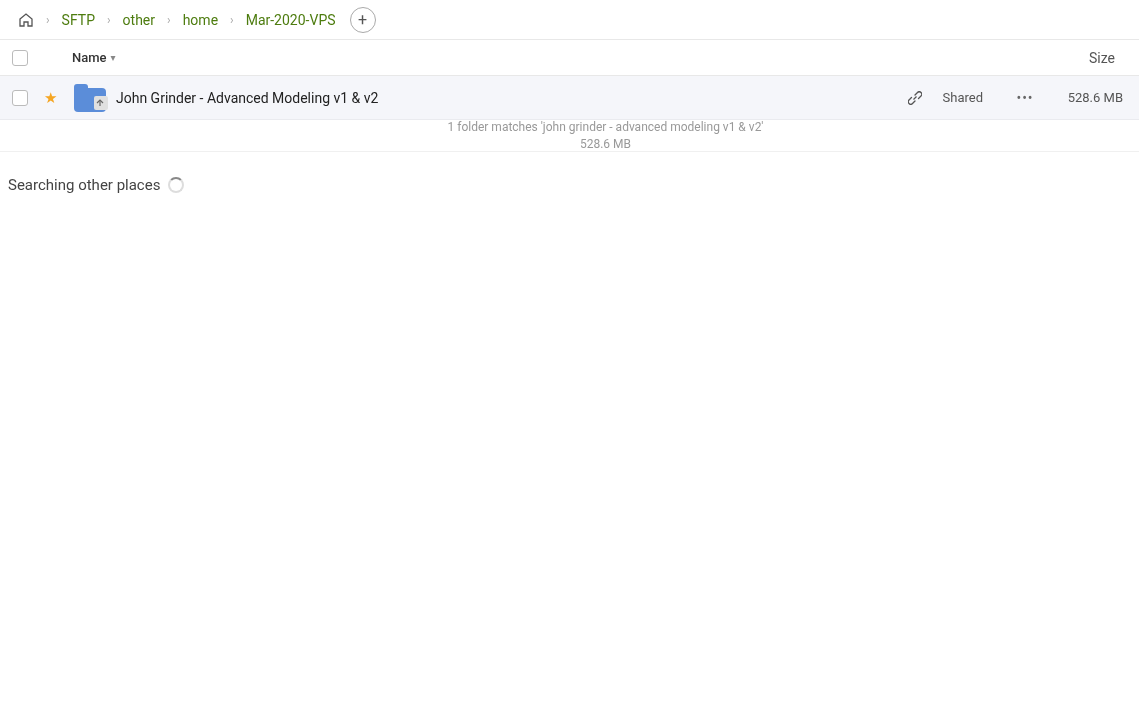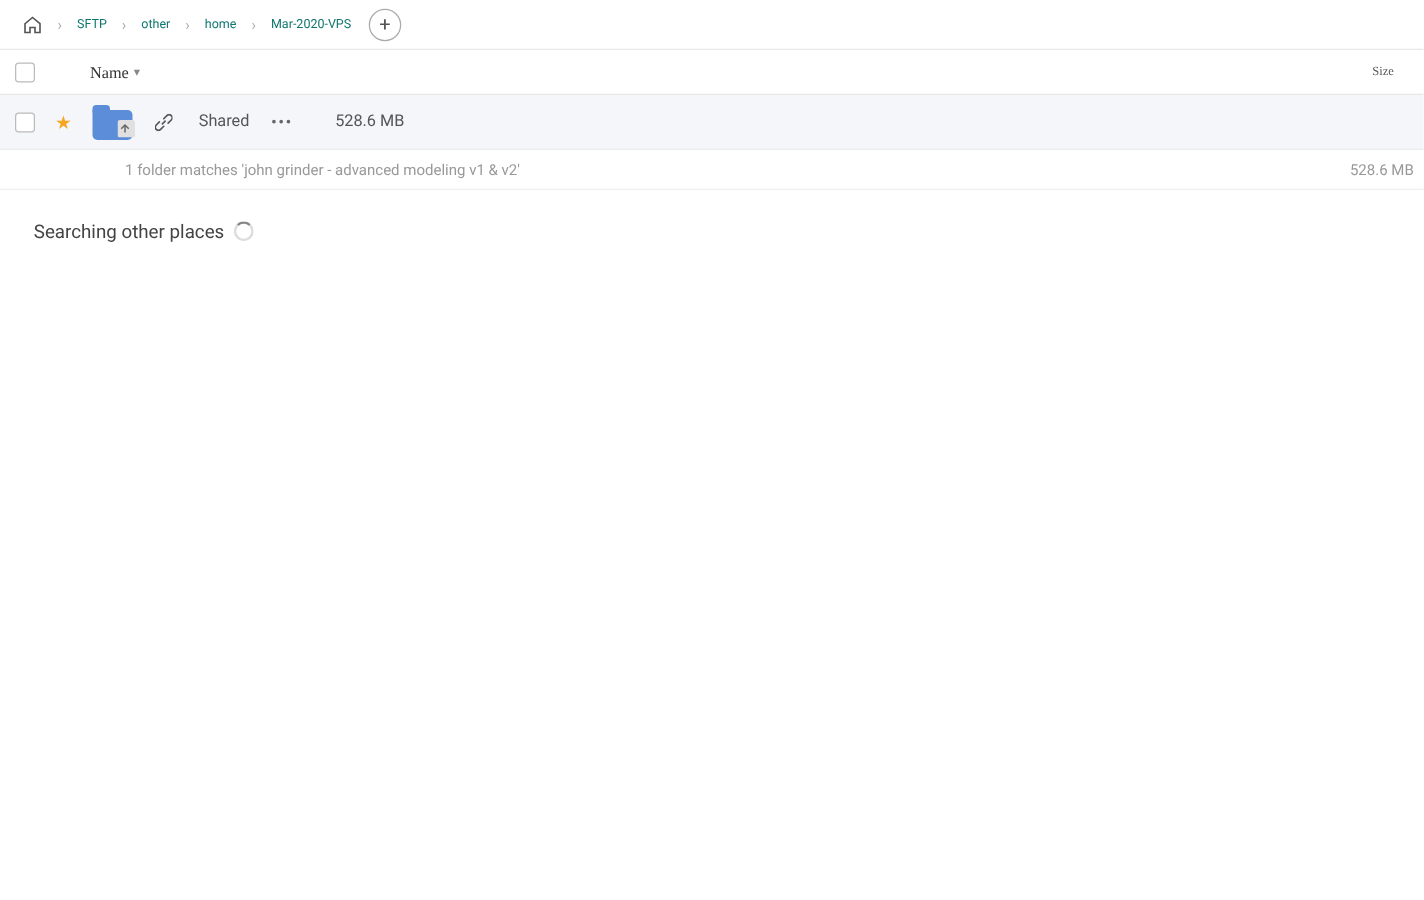--- a/index.html
+++ b/index.html
@@ -42,22 +42,22 @@
     .breadcrumb-separator {
       color: #aaa;
       font-size: 12px;
       padding: 0 2px;
     }
 
     .breadcrumb-item {
       padding: 4px 6px;
       border-radius: 4px;
       cursor: pointer;
-      color: #0f766e;
-      font-size: 10px;
+      color: #4d7c0f;
+      font-size: 14px;
     }
 
     .breadcrumb-add {
       display: flex;
       align-items: center;
       justify-content: center;
       width: 26px;
       height: 26px;
       border-radius: 50%;
       border: 1.5px solid #aaa;
@@ -69,21 +69,20 @@
 
     
     .column-header {
       display: flex;
       align-items: center;
       height: 36px;
       padding: 0 12px;
       border-bottom: 1px solid #e8e8e8;
       color: #555;
       font-size: 13px;
-      font-family: Liberation Serif, serif;
     }
 
     .col-check {
       width: 32px;
       display: flex;
       align-items: center;
     }
 
     .col-name {
       flex: 1;
@@ -98,21 +97,21 @@
     .col-name-arrow {
       font-size: 10px;
       color: #888;
     }
 
     .col-size {
       width: 100px;
       text-align: right;
       padding-right: 12px;
       color: #555;
-      font-size: 10px;
+      font-size: 14px;
     }
 
     
     .file-row {
       display: flex;
       align-items: center;
       height: 44px;
       padding: 0 12px;
       background: #f5f6fa;
       border-bottom: 1px solid #eaebef;
@@ -173,21 +172,21 @@
       font-weight: 400;
       cursor: pointer;
     }
 
     .file-shared-badge {
       display: flex;
       align-items: center;
       gap: 21px;
       color: #555;
       font-size: 13px;
-      margin-right: 4px;
+      margin-right: 20px;
       padding: 3px 8px;
       border-radius: 4px;
     }
 
     .file-more {
       display: flex;
       align-items: center;
       justify-content: center;
       width: 28px;
       height: 28px;
@@ -205,29 +204,30 @@
       color: #555;
       padding-right: 4px;
     }
 
     
     .match-info-row {
       display: flex;
       align-items: center;
       justify-content: space-between;
       height: 32px;
-      padding: 0 8px 0 100px;
+      padding: 0 28px 0 100px;
       color: #999;
       font-size: 12px;
       border-bottom: 1px solid #f0f0f0;
+      flex-direction: column;
     }
 
     
     .searching-section {
-      padding: 24px 12px 0 27px;
+      padding: 24px 12px 0 8px;
       display: flex;
       align-items: center;
       gap: 8px;
     }
 
     .searching-label {
       font-size: 15px;
       color: #444;
       font-weight: 400;
     }
@@ -300,20 +300,21 @@
       <div class="folder-body">
 
         <svg style="position:absolute;bottom:2px;right:-2px;" width="14" height="14" viewBox="0 0 14 14">
           <rect width="14" height="14" rx="2" fill="#e0e0e0"></rect>
           <path d="M3 7 L6 4 L9 7" stroke="#666" stroke-width="1.2" fill="none"></path>
           <path d="M6 4 L6 10" stroke="#666" stroke-width="1.2"></path>
         </svg>
       </div>
     </div>
   </div>
+  <div class="file-name">John Grinder - Advanced Modeling v1 &amp; v2</div>
   <div class="file-shared-badge">
     <svg width="14" height="14" viewBox="0 0 14 14">
       <path d="M5.5 8.5 L8.5 5.5" stroke="#555" stroke-width="1.3"></path>
       <path d="M7 4 L9.5 1.5 C10.5 0.5 12 0.5 13 1.5 C14 2.5 14 4 13 5 L10.5 7.5" stroke="#555" stroke-width="1.3" fill="none" stroke-linecap="round"></path>
       <path d="M7 10 L4.5 12.5 C3.5 13.5 2 13.5 1 12.5 C0 11.5 0 10 1 9 L3.5 6.5" stroke="#555" stroke-width="1.3" fill="none" stroke-linecap="round"></path>
     </svg>
     <span>Shared</span>
   </div>
   <div class="file-more">
     <span style="letter-spacing:1px;font-size:14px;">•••</span>

